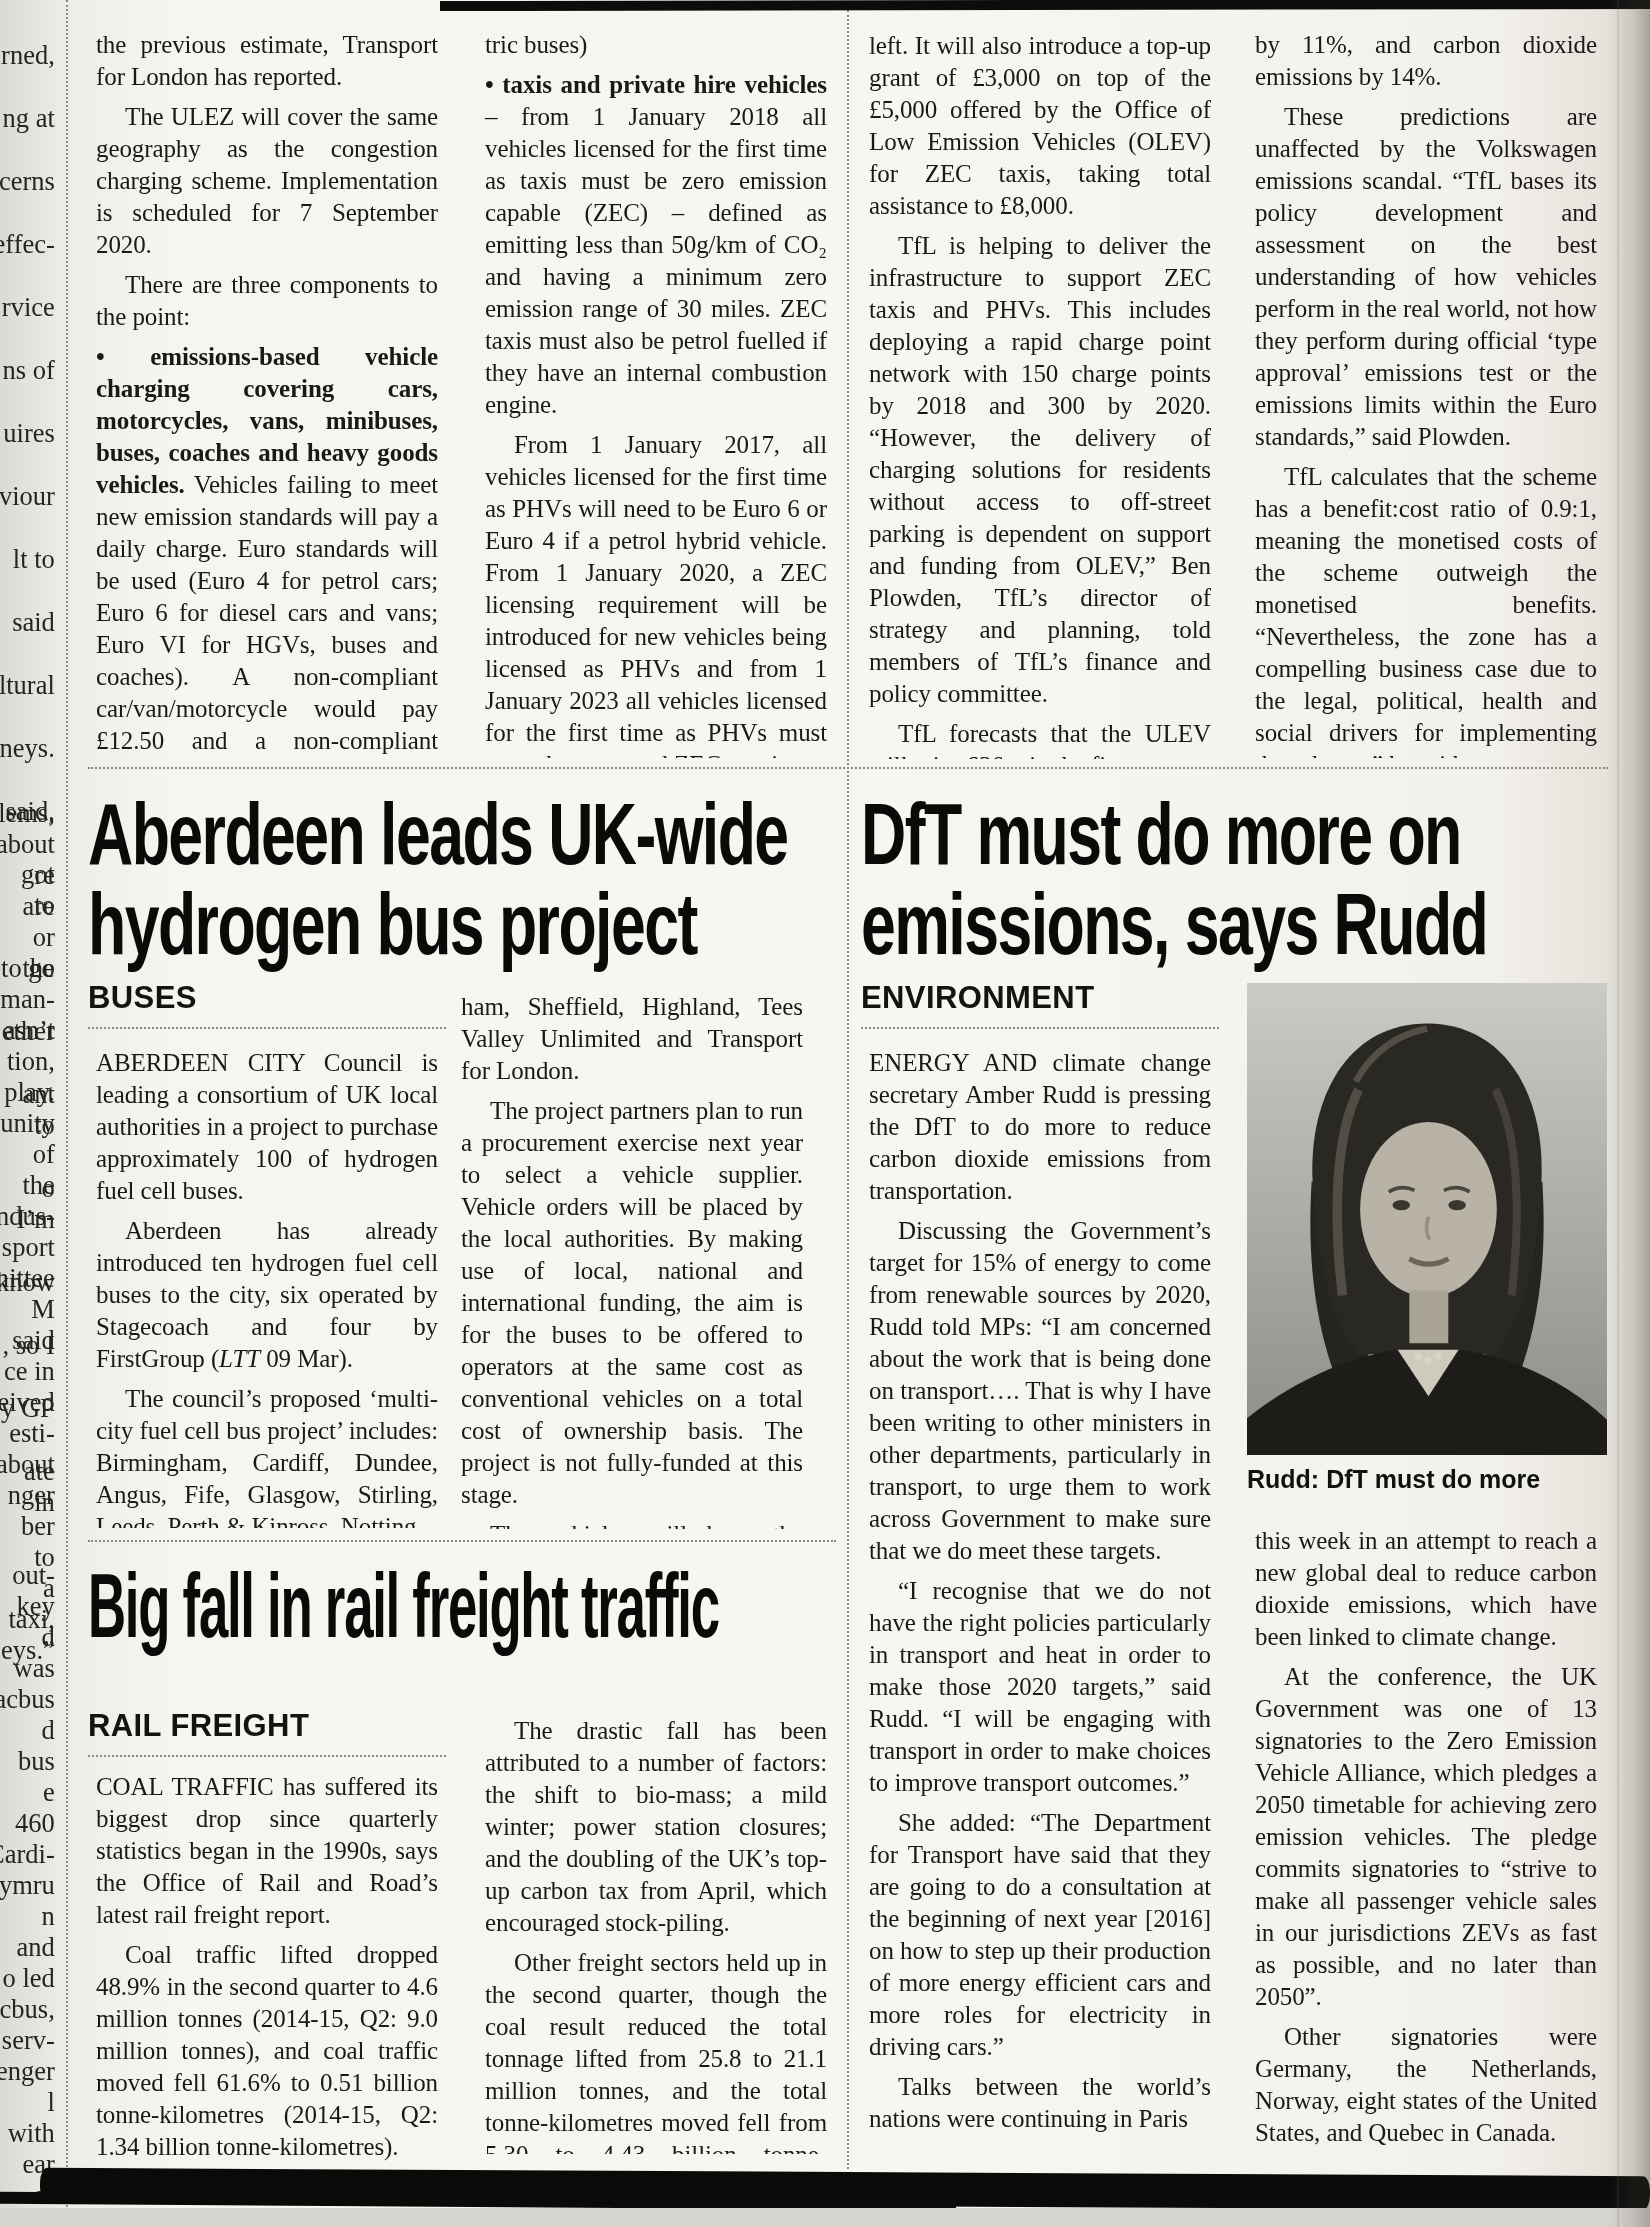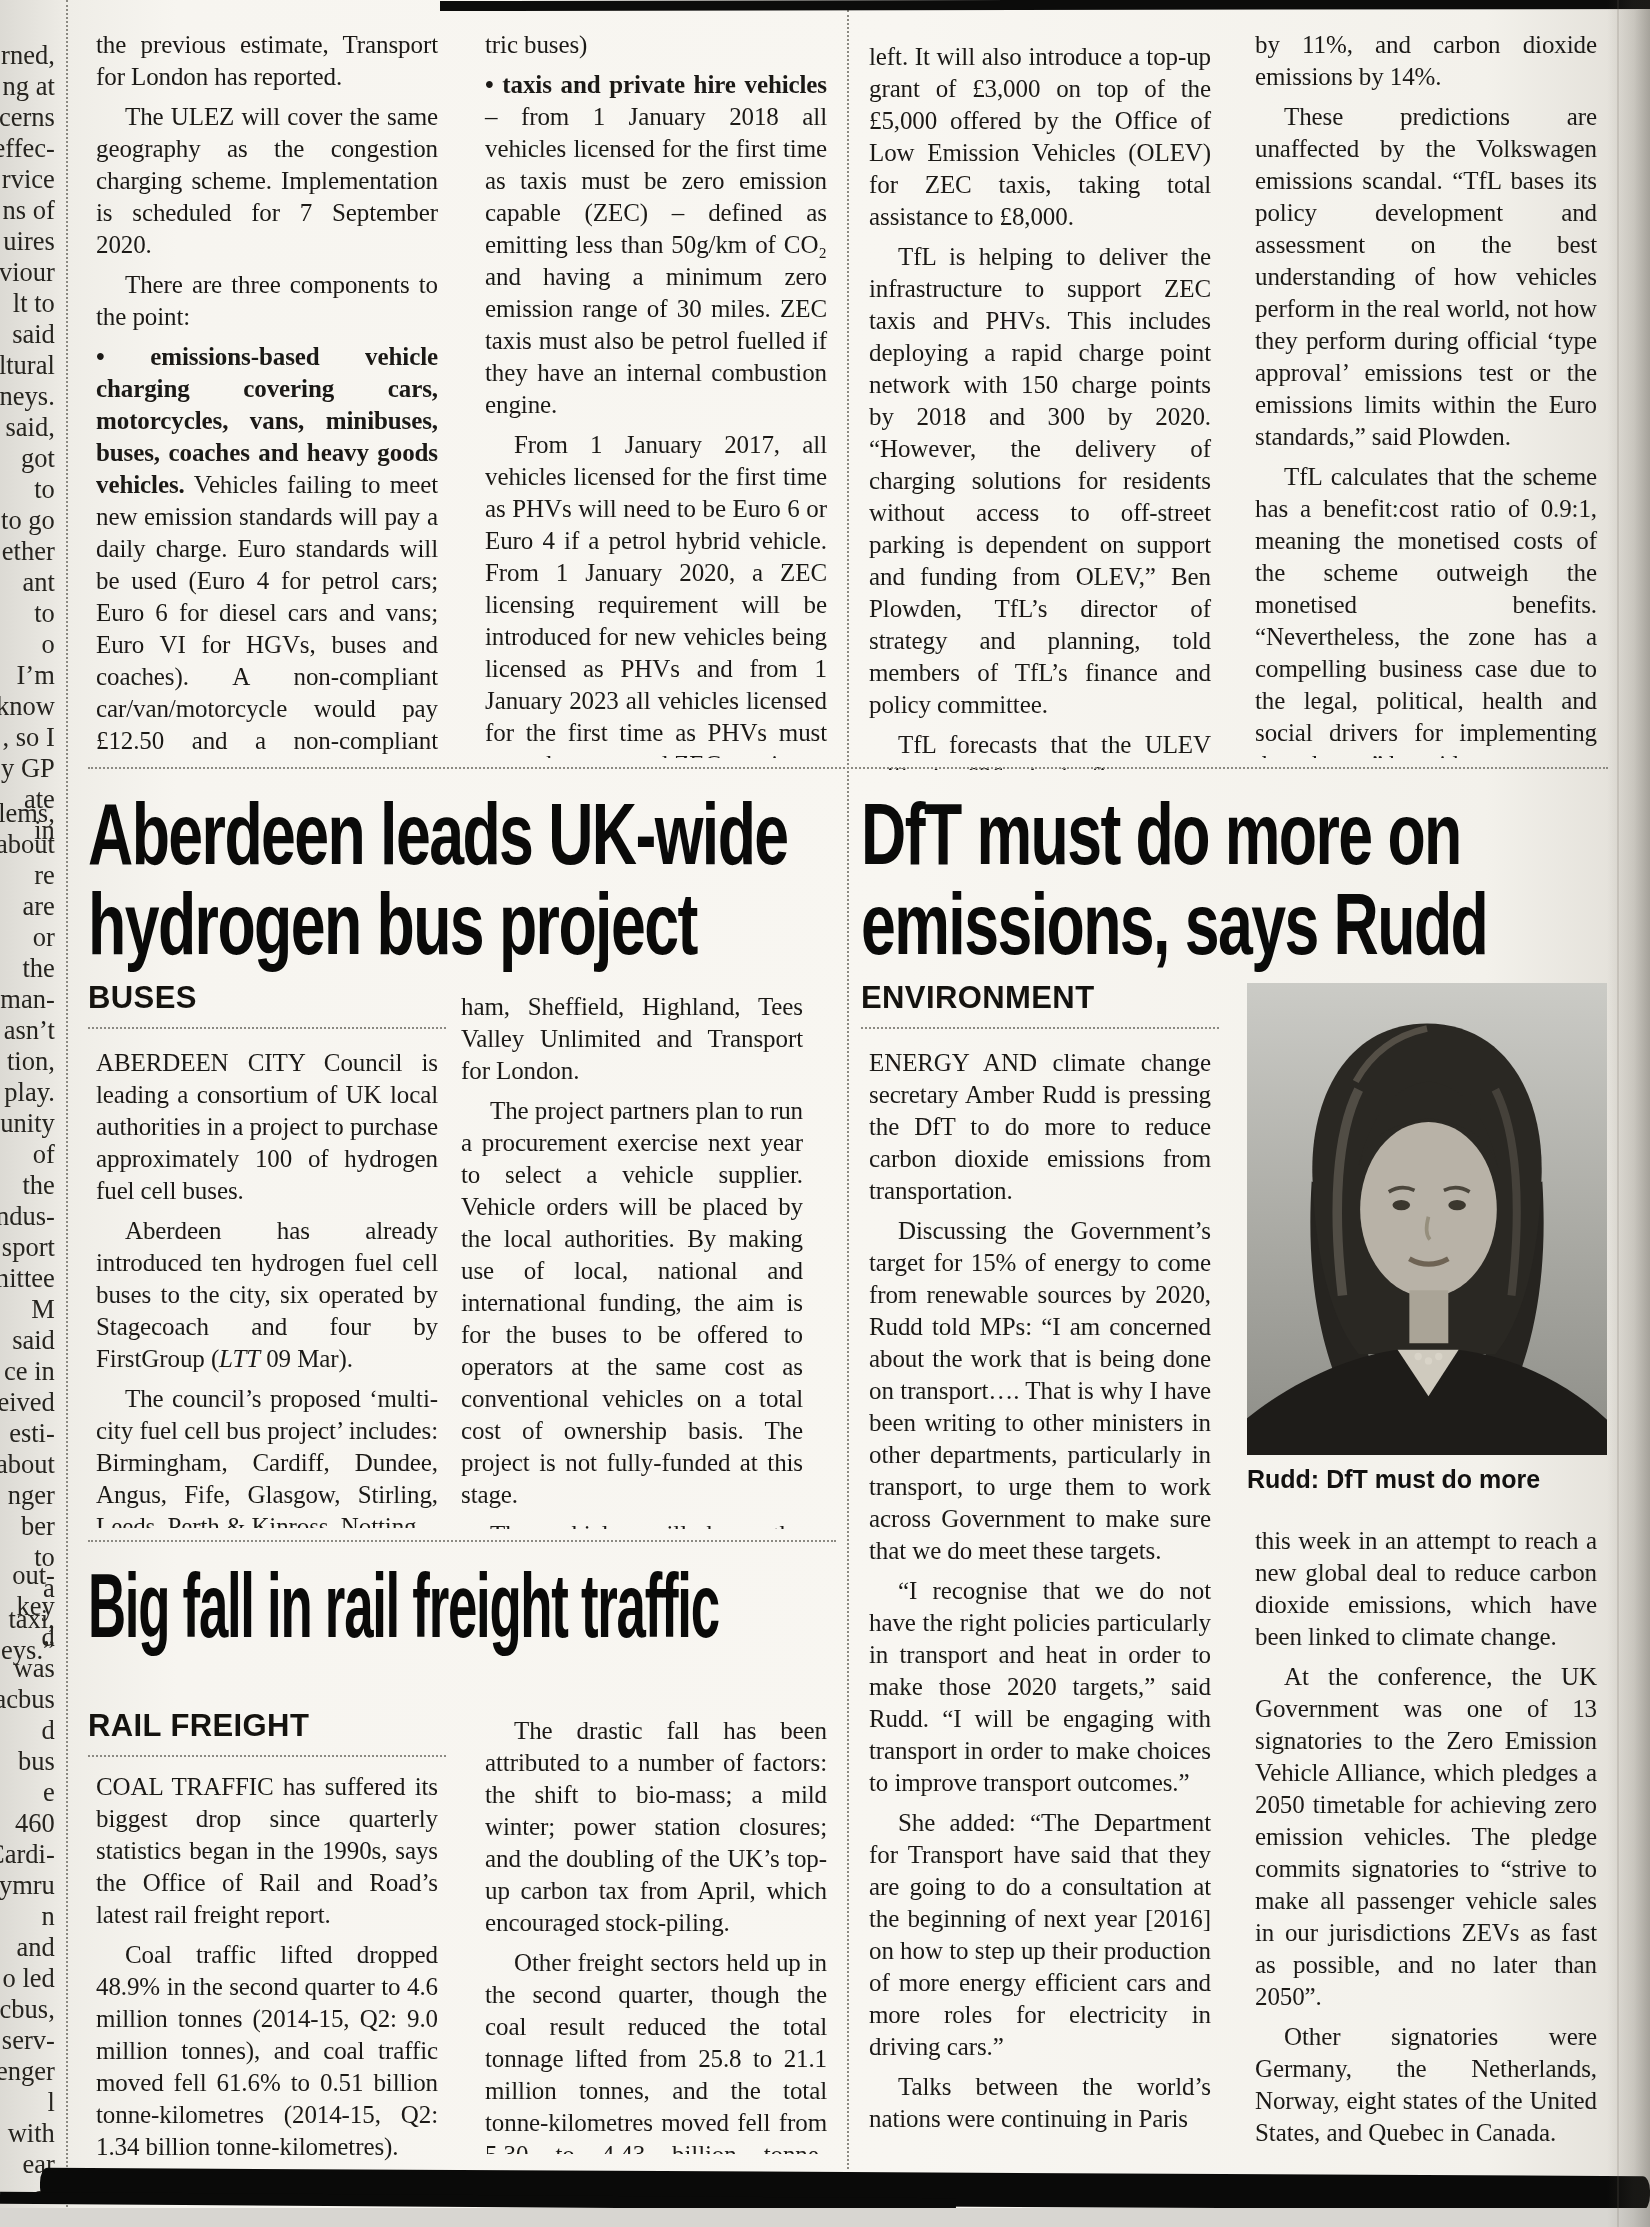--- a/index.html
+++ b/index.html
@@ -8,21 +8,21 @@
     position:relative; width:1651px; height:2227px; overflow:hidden;
     color:#1b1916;
     font-family:"Liberation Serif", serif;
     background:linear-gradient(to right,#dcdad4 0px,#efede7 70px,#f7f5f0 177px,#f8f6f1 55%,#f3f1eb 90%,#e2dfd8 99%,#d4d1ca 100%);
   }
   
   .left-strip { position:absolute; left:0; top:0; width:59px; height:2227px; }
   .frag-group { position:absolute; left:0; width:57px; display:flex; flex-direction:column;
     justify-content:space-between; align-items:flex-end; text-align:right;
     font-size:26.5px; color:#26241f; padding-right:2.2px; }
-  .frag-g1 { top:40px;  height:717px; }
+  .frag-g1 { top:40px;  height:717px;gap:32px; }
   .frag-g2 { top:798px; height:728px; }
   .frag-g3 { top:1560px; height:614px; }
   
   .dotrule-v { position:absolute; width:0; border-left:2.9px dotted #8b8982; }
   .rule-left { left:66px; top:0; height:2227px; }
   .rule-mid  { left:847px; top:10.3px; height:2159px; }
   .dotrule-h { position:absolute; height:0; border-top:2.9px dotted #8b8982; }
   .rule-top-h  { left:88px; top:767px; width:1520px; }
   .rule-rail-h { left:88px; top:1540px; width:748px; }
   .krule { width:358px; }
@@ -31,21 +31,21 @@
   .kr-rail  { left:88px;  top:1755px; }
   
   .col { position:absolute; width:358px; font-size:25px; line-height:32px;
          text-align:justify; overflow:hidden; letter-spacing:-0.1px; }
   .col p { margin:8px; }
   .indent { text-indent:29px; }
   .bold { font-weight:bold; }
   .it { font-style:italic; }
   .ulez-c1 { left:88px;  top:20.6px; height:737px; }
   .ulez-c2 { left:477px;  top:20.6px; height:737px; }
-  .ulez-c3 { left:861px; top:33px; height:737px; }
+  .ulez-c3 { left:861px; top:22px; height:737px; }
   .ulez-c4 { left:1247px; top:20.6px; height:737px; }
   .ab-c1   { left:88px;  top:1039px; height:489px; }
   .ab-c2   { left:453px;  top:983px; height:546px; }
   .dft-c1  { left:861px; top:1039px; height:1130px; }
   .dft-c2  { left:1247px; top:1517px; height:652px; }
   .rail-c1 { left:88px;  top:1763px; height:406px; }
   .rail-c2 { left:477px;  top:1707px; height:447px; }
   
   .headline { position:absolute; font-family:"Liberation Sans", sans-serif; font-weight:bold; color:#0a0a09; }
   .hl-line { display:block; font-size:87px; line-height:90px; letter-spacing:-2.2px;

